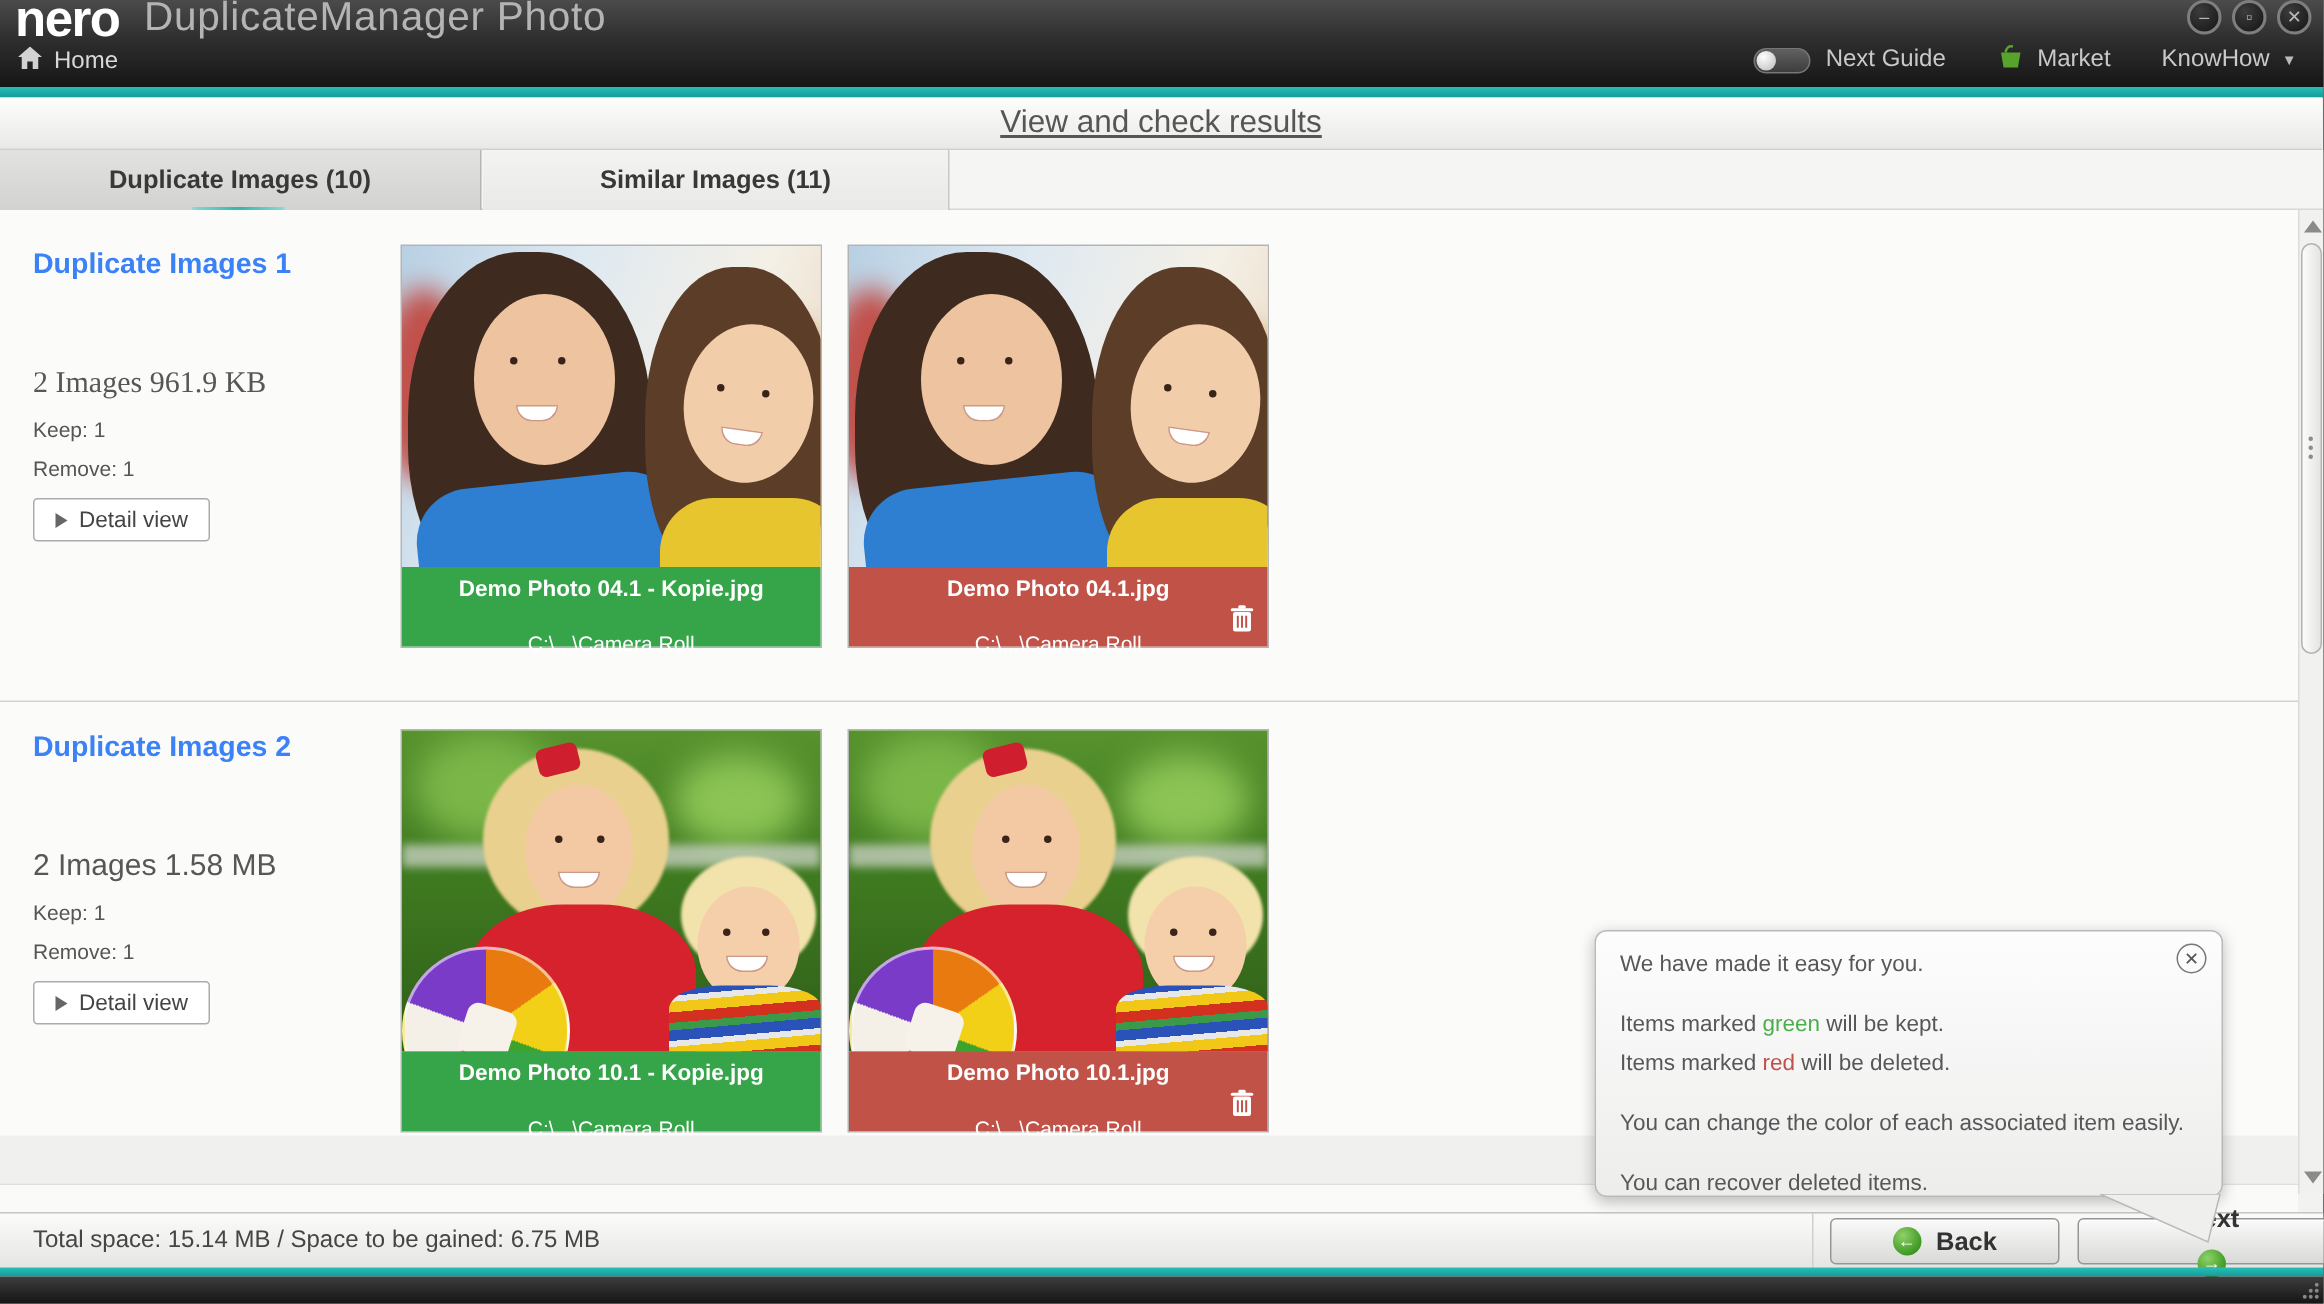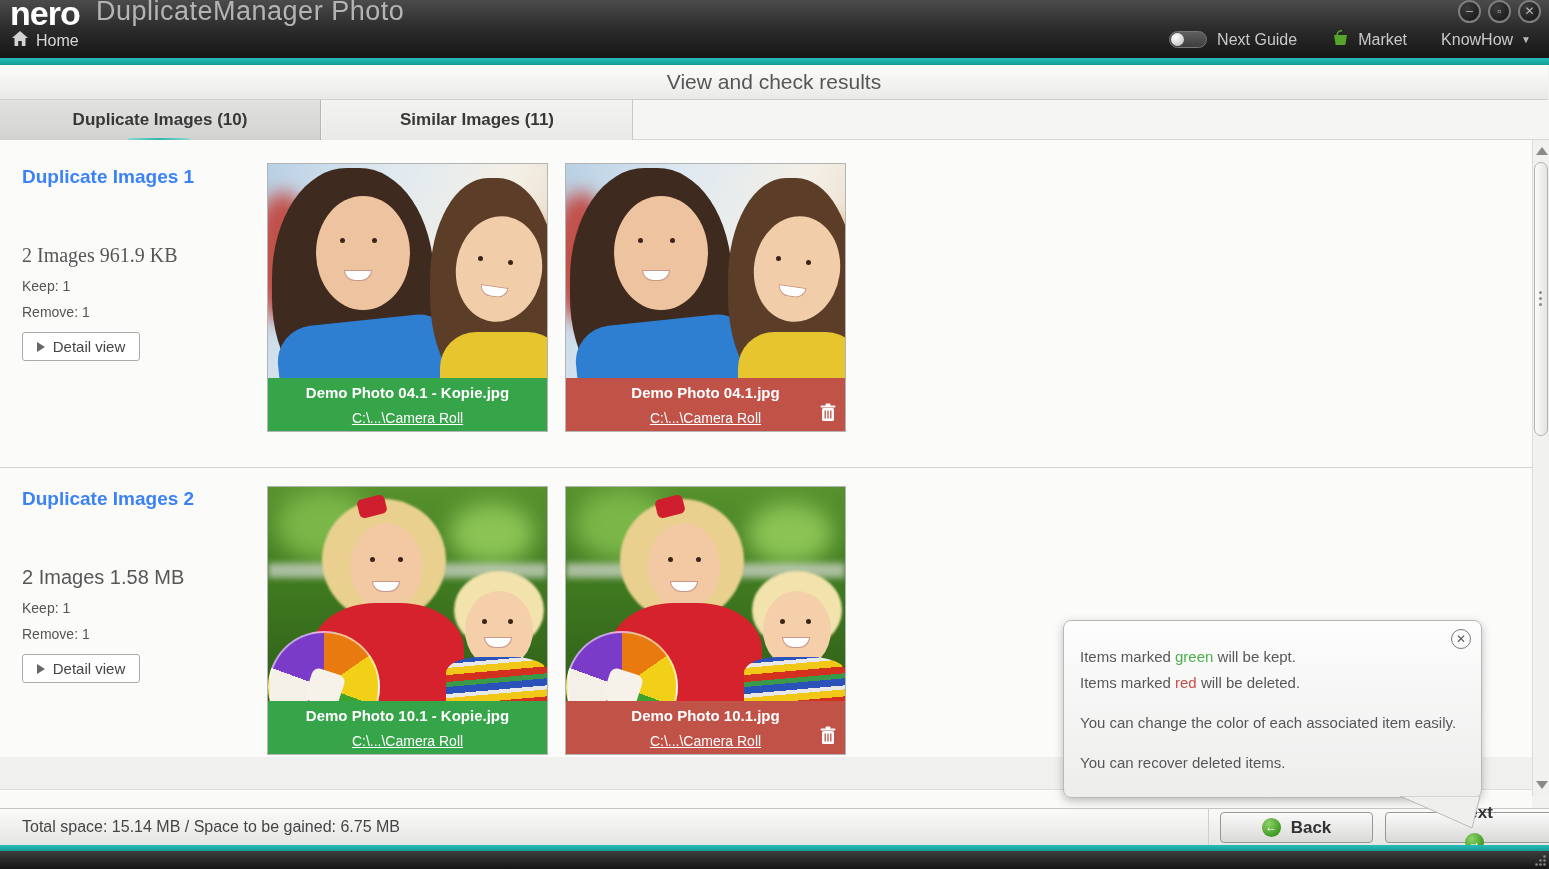--- a/index.html
+++ b/index.html
@@ -31,21 +31,21 @@
   
   .accent-top { position:absolute; left:0; top:58px; width:1549px; height:7px;
                 background:linear-gradient(#29bdb7,#149c97); }
   .accent-bottom { position:absolute; left:0; top:845px; width:1549px; height:6px;
                    background:linear-gradient(#29bdb7,#149c97); }
 
   
   .page-header { position:absolute; left:0; top:65px; width:1548px; height:35px;
                  background:linear-gradient(#fdfdfc,#e9e9e7); border-bottom:1px solid #cfcfcd;
                  display:flex; align-items:center; justify-content:center;
-                 color:#565656; font-size:21px; }
+                 color:#565656; font-size:21px;text-decoration:underline; }
 
   
   .tabbar { position:absolute; left:0; top:100px; width:1549px; height:40px; background:#f5f5f3;
             border-bottom:1px solid #d8d8d6; }
   .tab { position:absolute; top:0; height:40px; display:flex; align-items:center; justify-content:center;
          font-size:17px; font-weight:bold; color:#383838; cursor:default; }
   .tab-active { left:0; width:321px; background:linear-gradient(#e2e2e0,#d2d2d0);
                 border-right:1px solid #b5b5b3; }
   .tab-inactive { left:322px; width:311px; background:linear-gradient(#f3f3f1,#e9e9e7);
                   border-right:1px solid #c8c8c6; }
@@ -69,21 +69,21 @@
                   border-top:1px solid #dedede; }
 
   .cards { position:absolute; left:267px; display:flex; gap:17px; }
   .card { width:281px; height:269px; border:1px solid #b4b4b4; background:#fff; position:relative; cursor:default; }
   .photo { width:279px; height:214px; position:relative; overflow:hidden; }
   .card-footer { position:absolute; left:0; bottom:0; width:279px; height:53px; text-align:center;
                  color:#fff; padding-top:6px; }
   .card-footer.keep { background:#36a449; }
   .card-footer.delete { background:#c05248; }
   .fname { font-size:15px; font-weight:bold; }
-  .fpath { font-size:14px; margin-top:9px;text-decoration:underline; }
+  .fpath { font-size:14px; margin-top:20px; }
   .trash { position:absolute; right:9px; bottom:9px; width:16px; height:19px; cursor:default; }
 
   
   .photo-a { background:linear-gradient(110deg,#b8d0e4 0%,#dfe9f1 35%,#f4f0e6 70%,#e6d4be 100%); }
   .pa-red   { position:absolute; left:-16px; top:28px; width:62px; height:130px; background:#c0504a; border-radius:50%; filter:blur(9px); }
   .pa-orange{ position:absolute; right:-22px; top:55px; width:74px; height:150px; background:#d89858; border-radius:50%; filter:blur(9px); }
   .pa-hair1 { position:absolute; left:4px; top:4px; width:162px; height:240px; background:#3e2a1e; border-radius:46%; }
   .pa-face1 { position:absolute; left:48px; top:32px; width:94px; height:114px; background:#eec3a0; border-radius:50%; }
   .pa-shirt1{ position:absolute; left:10px; top:156px; width:178px; height:80px; background:#2e7ed2; border-radius:36px 36px 0 0; transform:rotate(-6deg); }
   .pa-hair2 { position:absolute; left:162px; top:14px; width:126px; height:220px; background:#5c3d28; border-radius:46%; }
@@ -362,20 +362,21 @@
           <i></i>
           <i></i>
           <i></i>
         </div>
     </div>
     <div class="sb-down"></div>
   </div>
 
   <div class="tooltip">
     <div class="tt-close">✕</div>
+    <p>We have made it easy for you.</p>
     <div class="tt-gap"></div>
     <p><span>Items marked </span><span class="tt-green">green</span><span> will be kept.</span></p>
     <p><span>Items marked </span><span class="tt-red">red</span><span> will be deleted.</span></p>
     <div class="tt-gap"></div>
     <p>You can change the color of each associated item easily.</p>
     <div class="tt-gap"></div>
     <p>You can recover deleted items.</p>
   </div>
   <svg class="tt-tail" viewBox="0 0 150 42">
     <polygon points="60,0 132,32 140,0" fill="#efefee" stroke="#b9b9b7" stroke-width="1"></polygon>

